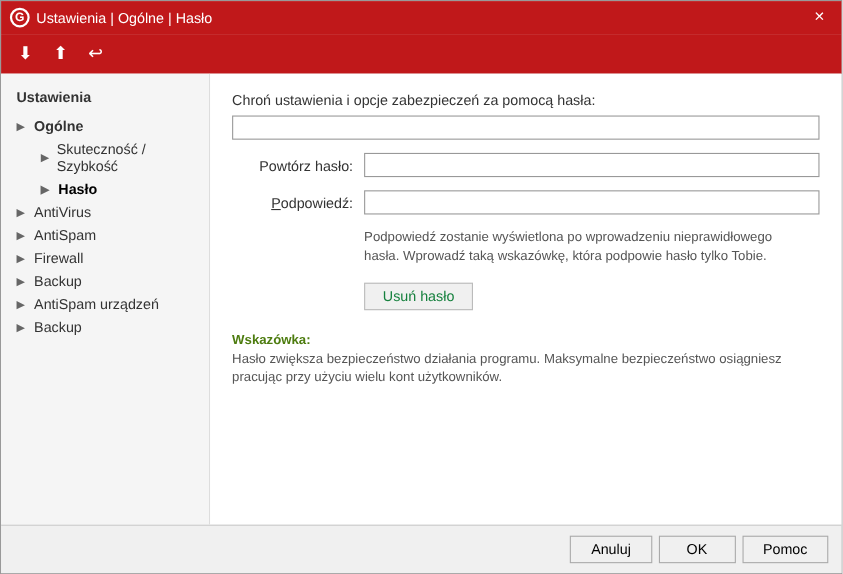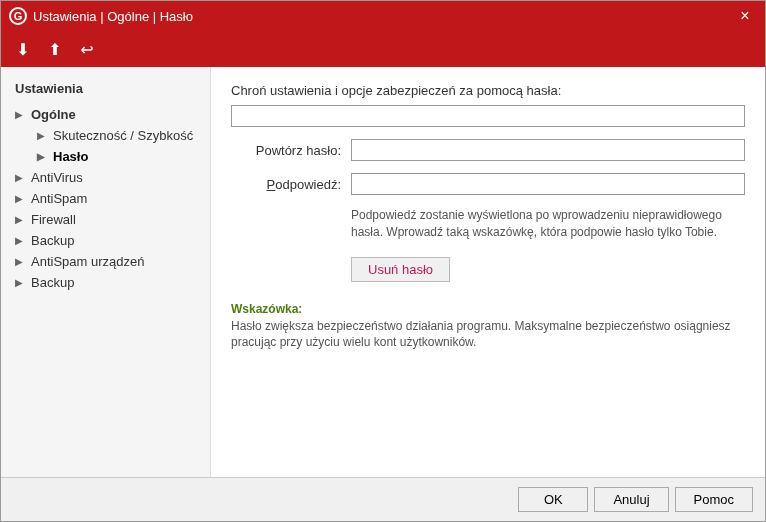--- a/index.html
+++ b/index.html
@@ -44,21 +44,21 @@
     
     .main-content {
       display: flex;
       flex: 1;
       overflow: hidden;
       background: #f5f5f5;
     }
 
     
     .sidebar {
-      width: 210px;
+      width: 190px;
       background: #f5f5f5;
       border-right: 1px solid #ddd;
       padding: 10px 0;
       flex-shrink: 0;
       overflow-y: auto;
     }
     .sidebar-title {
       font-size: 13px; font-weight: bold;
       padding: 4px 14px 8px 14px;
       color: #333;
@@ -138,21 +138,21 @@
     .delete-btn-row {
       margin-left: 120px;
       margin-top: 10px;
       margin-bottom: 20px;
     }
     .delete-btn {
       padding: 4px 16px;
       border: 1px solid #bbb;
       background: #f0f0f0;
       font-size: 13px;
-      color: #be185d;
+      color: #15803d;
       cursor: default;
     }
 
     
     .tip-section {
       margin-top: 10px;
       font-size: 12px;
       color: #555;
     }
     .tip-label {
@@ -289,17 +289,17 @@
       </div>
 
       <div class="tip-section">
         <span class="tip-label">Wskazówka:</span>
         <div class="tip-text">Hasło zwiększa bezpieczeństwo działania programu. Maksymalne bezpieczeństwo osiągniesz pracując przy użyciu wielu kont użytkowników.</div>
       </div>
     </div>
   </div>
 
   <div class="bottom-bar">
+    <button class="bottom-btn">Anuluj</button>
     <button class="bottom-btn primary">OK</button>
-    <button class="bottom-btn">Anuluj</button>
     <button class="bottom-btn">Pomoc</button>
   </div>
 </div>
 
 </body></html>

